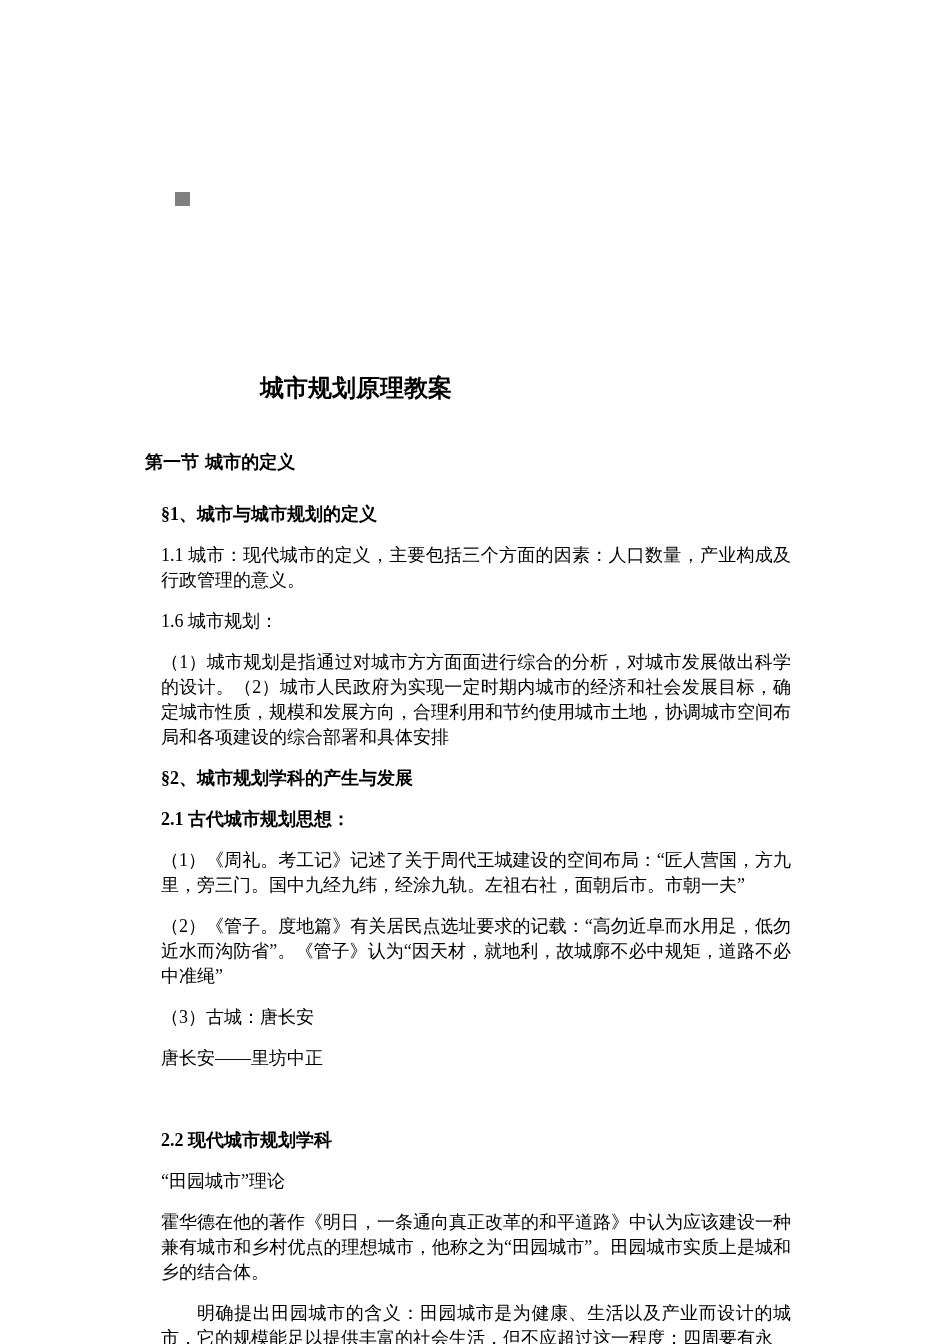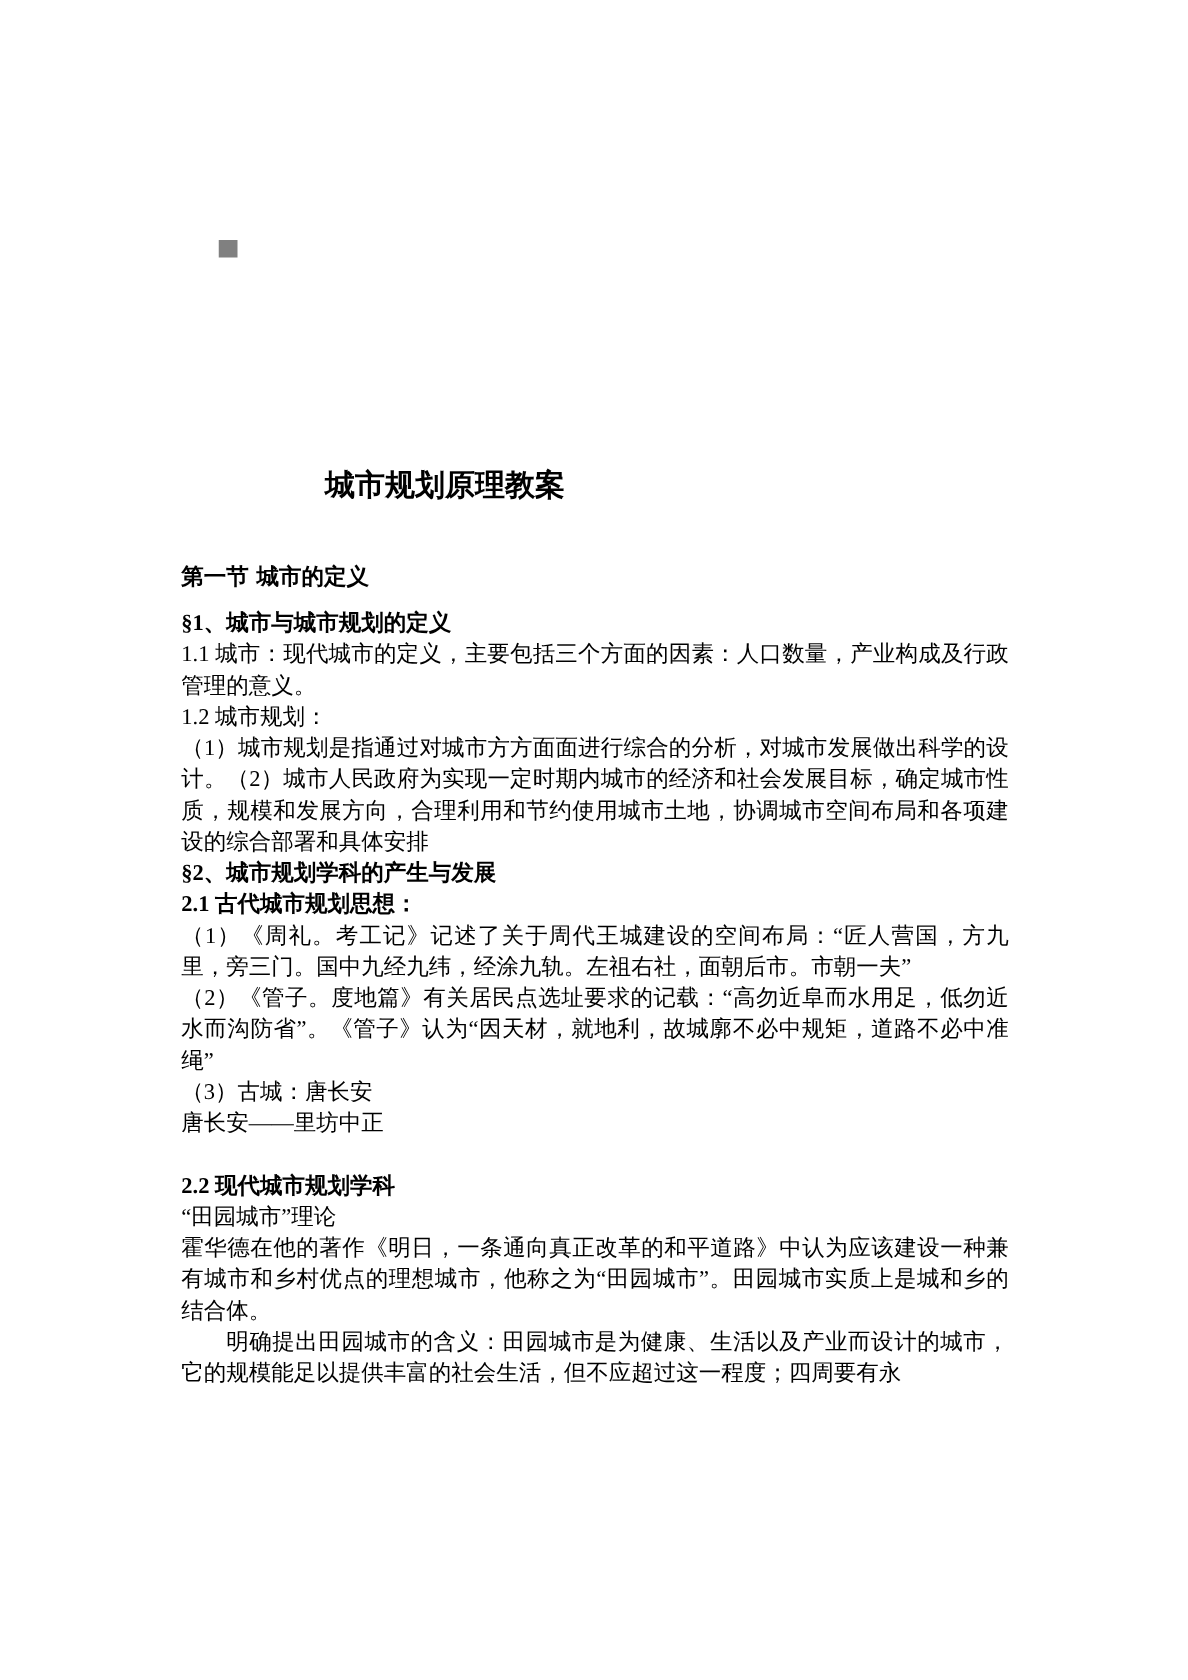--- a/index.html
+++ b/index.html
@@ -4,37 +4,37 @@
 <style>
   html, body { margin: 0; padding: 0; background: #ffffff; }
   body { width: 950px; height: 1344px; position: relative; overflow: hidden;
          font-family: "Liberation Serif", "DejaVu Serif", serif; color: #000; }
   .square { position: absolute; left: 175px; top: 192px; width: 15px; height: 14px; background: #808080; }
   .title { position: absolute; left: 260px; top: 376px; font-size: 24px; font-weight: bold;
            font-family: "DejaVu Sans", "Liberation Sans", sans-serif; line-height: 25px; }
   .section { position: absolute; left: 145px; top: 413px; font-size: 18px; font-weight: bold;
              font-family: "DejaVu Sans", "Liberation Sans", sans-serif; line-height: 25px; margin-top: 36px; }
   .body { position: absolute; left: 145px; top: 486px; width: 662px; font-size: 18px; line-height: 25px; }
-  .body p { margin: 0; text-align: justify; text-justify: inter-character; }
+  .body p { margin: 16px; text-align: justify; text-justify: inter-character; }
   .b { font-weight: bold; }
   .indent { text-indent: 36px; }
   .blank { height: 25px; }
 </style>
 </head>
 <body>
 
 <div class="square"></div>
 
 <div class="title">城市规划原理教案</div>
 <div class="section">第一节  城市的定义</div>
 
 <div class="body">
   <p class="b">§1、城市与城市规划的定义</p>
   <p>1.1 城市：现代城市的定义，主要包括三个方面的因素：人口数量，产业构成及行政管理的意义。</p>
-  <p>1.2 城市规划：</p>
+  <p>1.6 城市规划：</p>
   <p>（1）城市规划是指通过对城市方方面面进行综合的分析，对城市发展做出科学的设计。（2）城市人民政府为实现一定时期内城市的经济和社会发展目标，确定城市性质，规模和发展方向，合理利用和节约使用城市土地，协调城市空间布局和各项建设的综合部署和具体安排</p>
   <p class="b">§2、城市规划学科的产生与发展</p>
   <p class="b">2.1 古代城市规划思想：</p>
   <p>（1）《周礼。考工记》记述了关于周代王城建设的空间布局：“匠人营国，方九里，旁三门。国中九经九纬，经涂九轨。左祖右社，面朝后市。市朝一夫”</p>
   <p>（2）《管子。度地篇》有关居民点选址要求的记载：“高勿近阜而水用足，低勿近水而沟防省”。《管子》认为“因天材，就地利，故城廓不必中规矩，道路不必中准绳”</p>
   <p>（3）古城：唐长安</p>
   <p>唐长安——里坊中正</p>
   <div class="blank"></div>
   <p class="b">2.2 现代城市规划学科</p>
   <p>“田园城市”理论</p>

